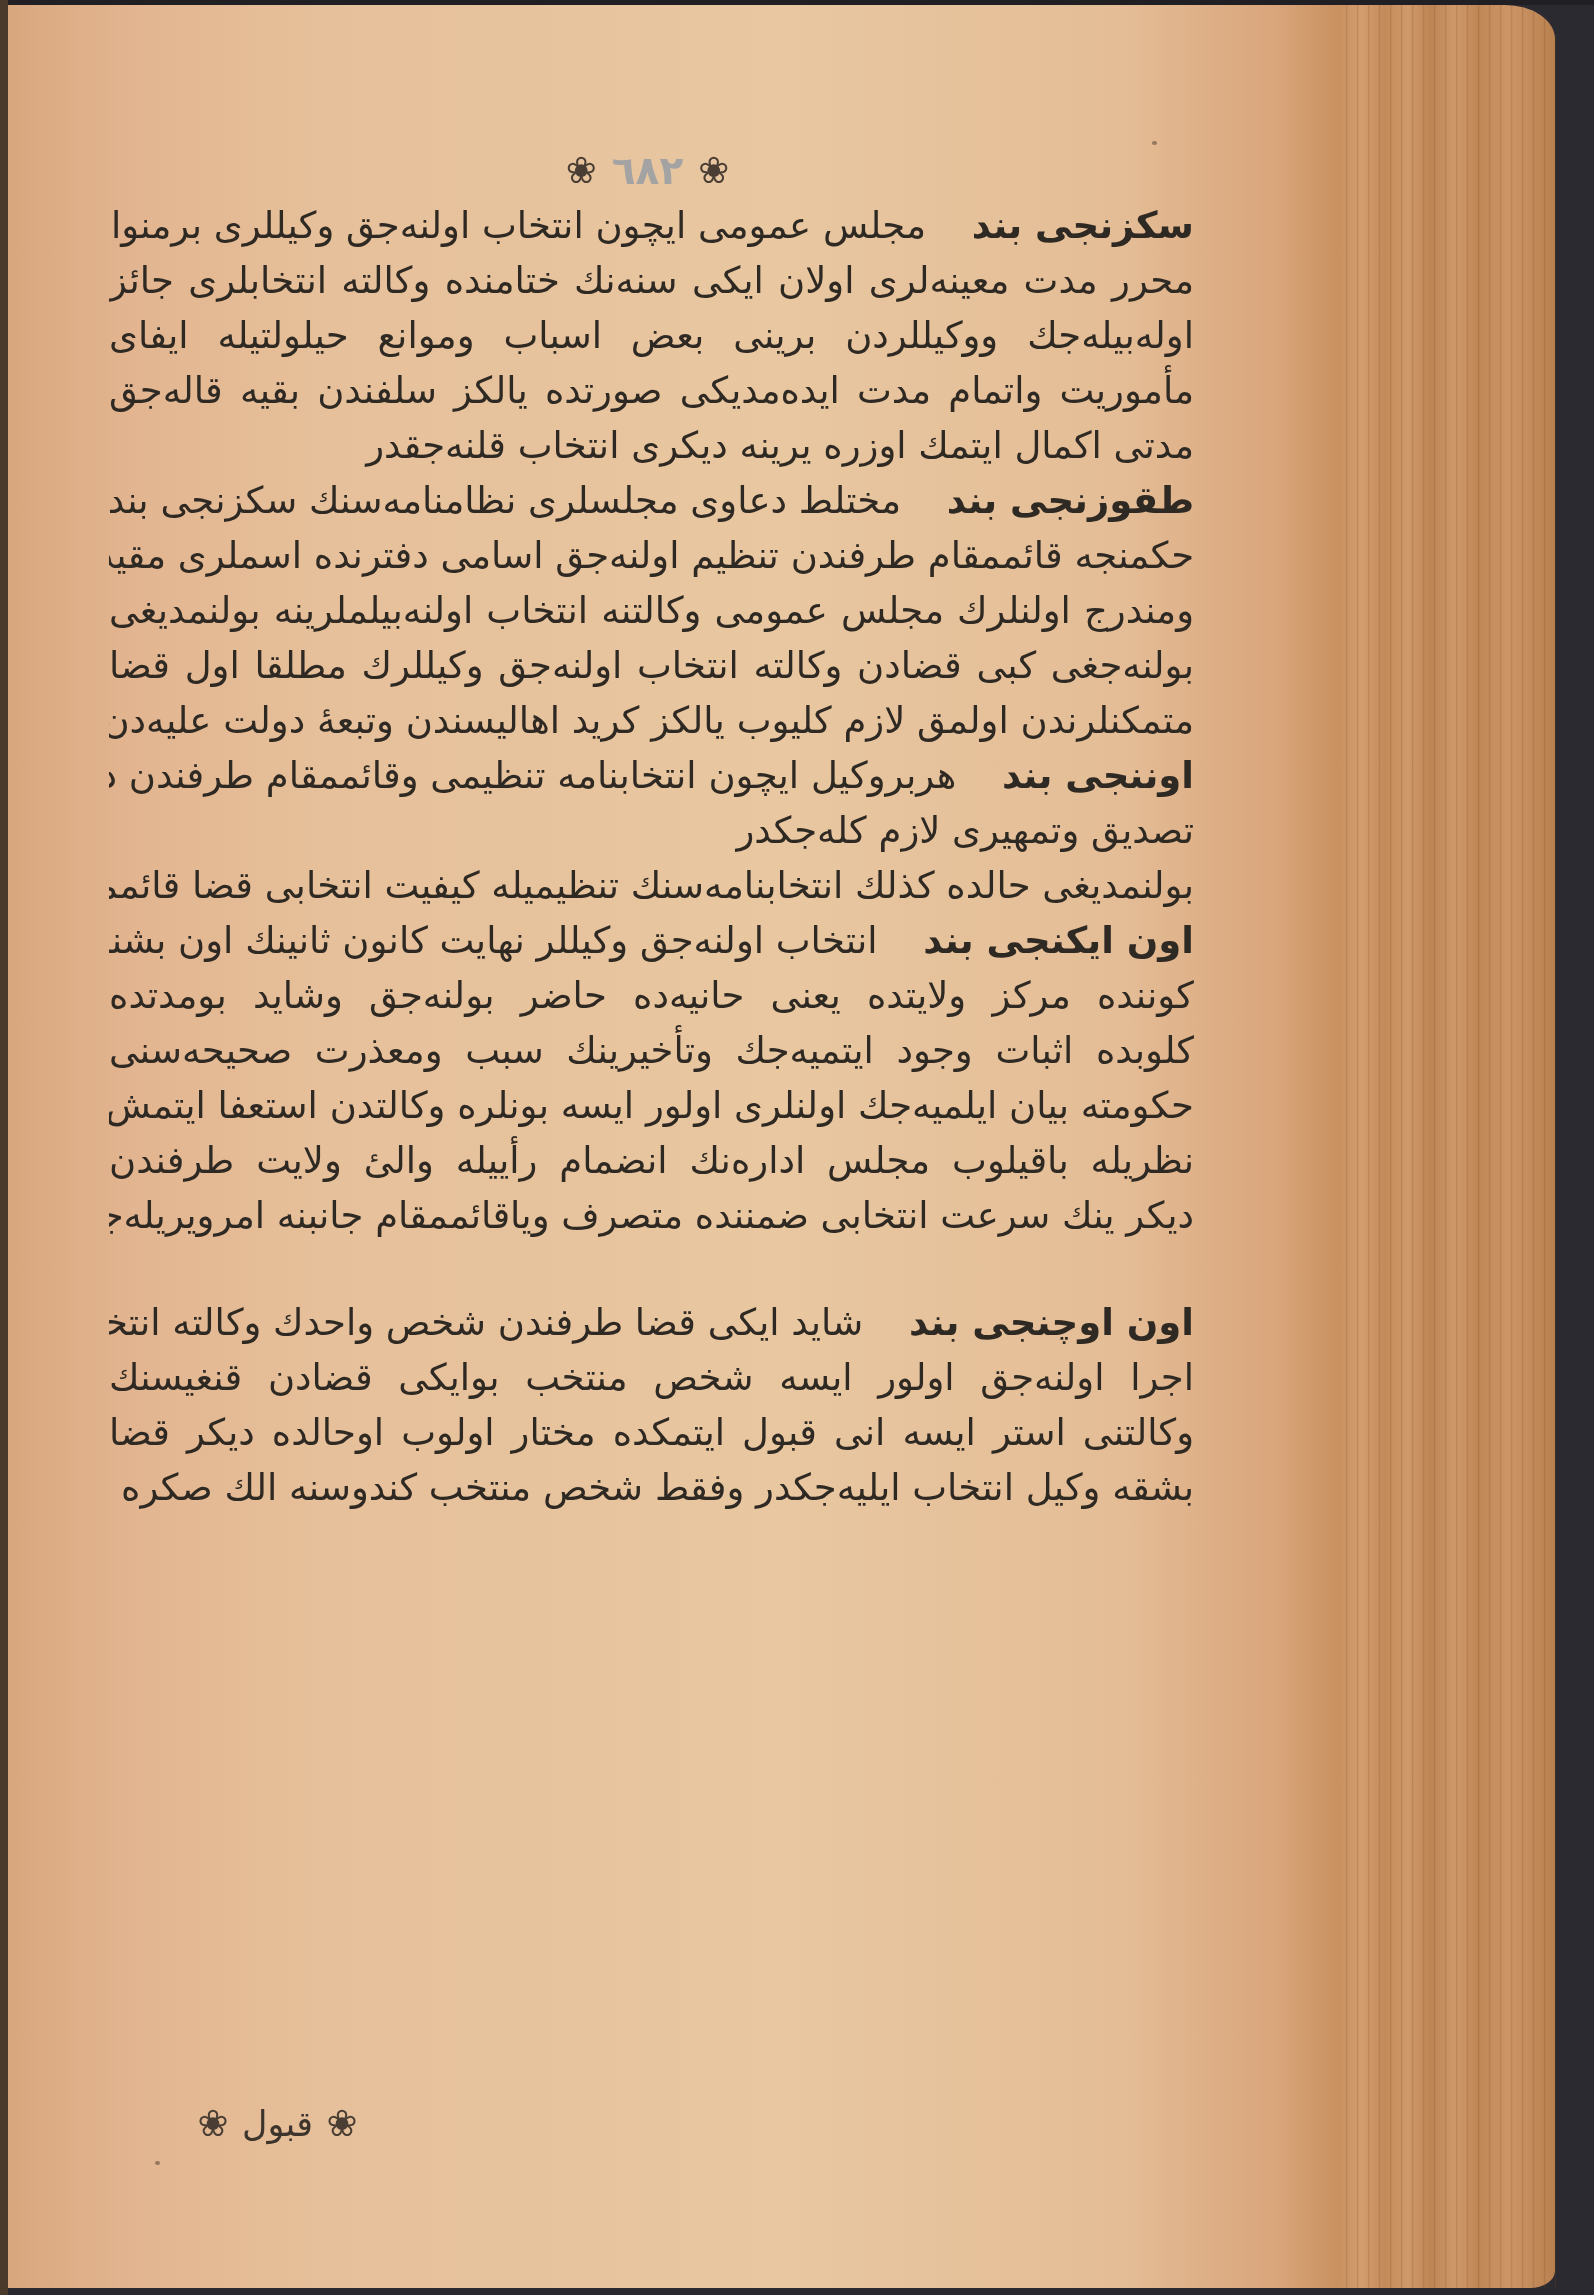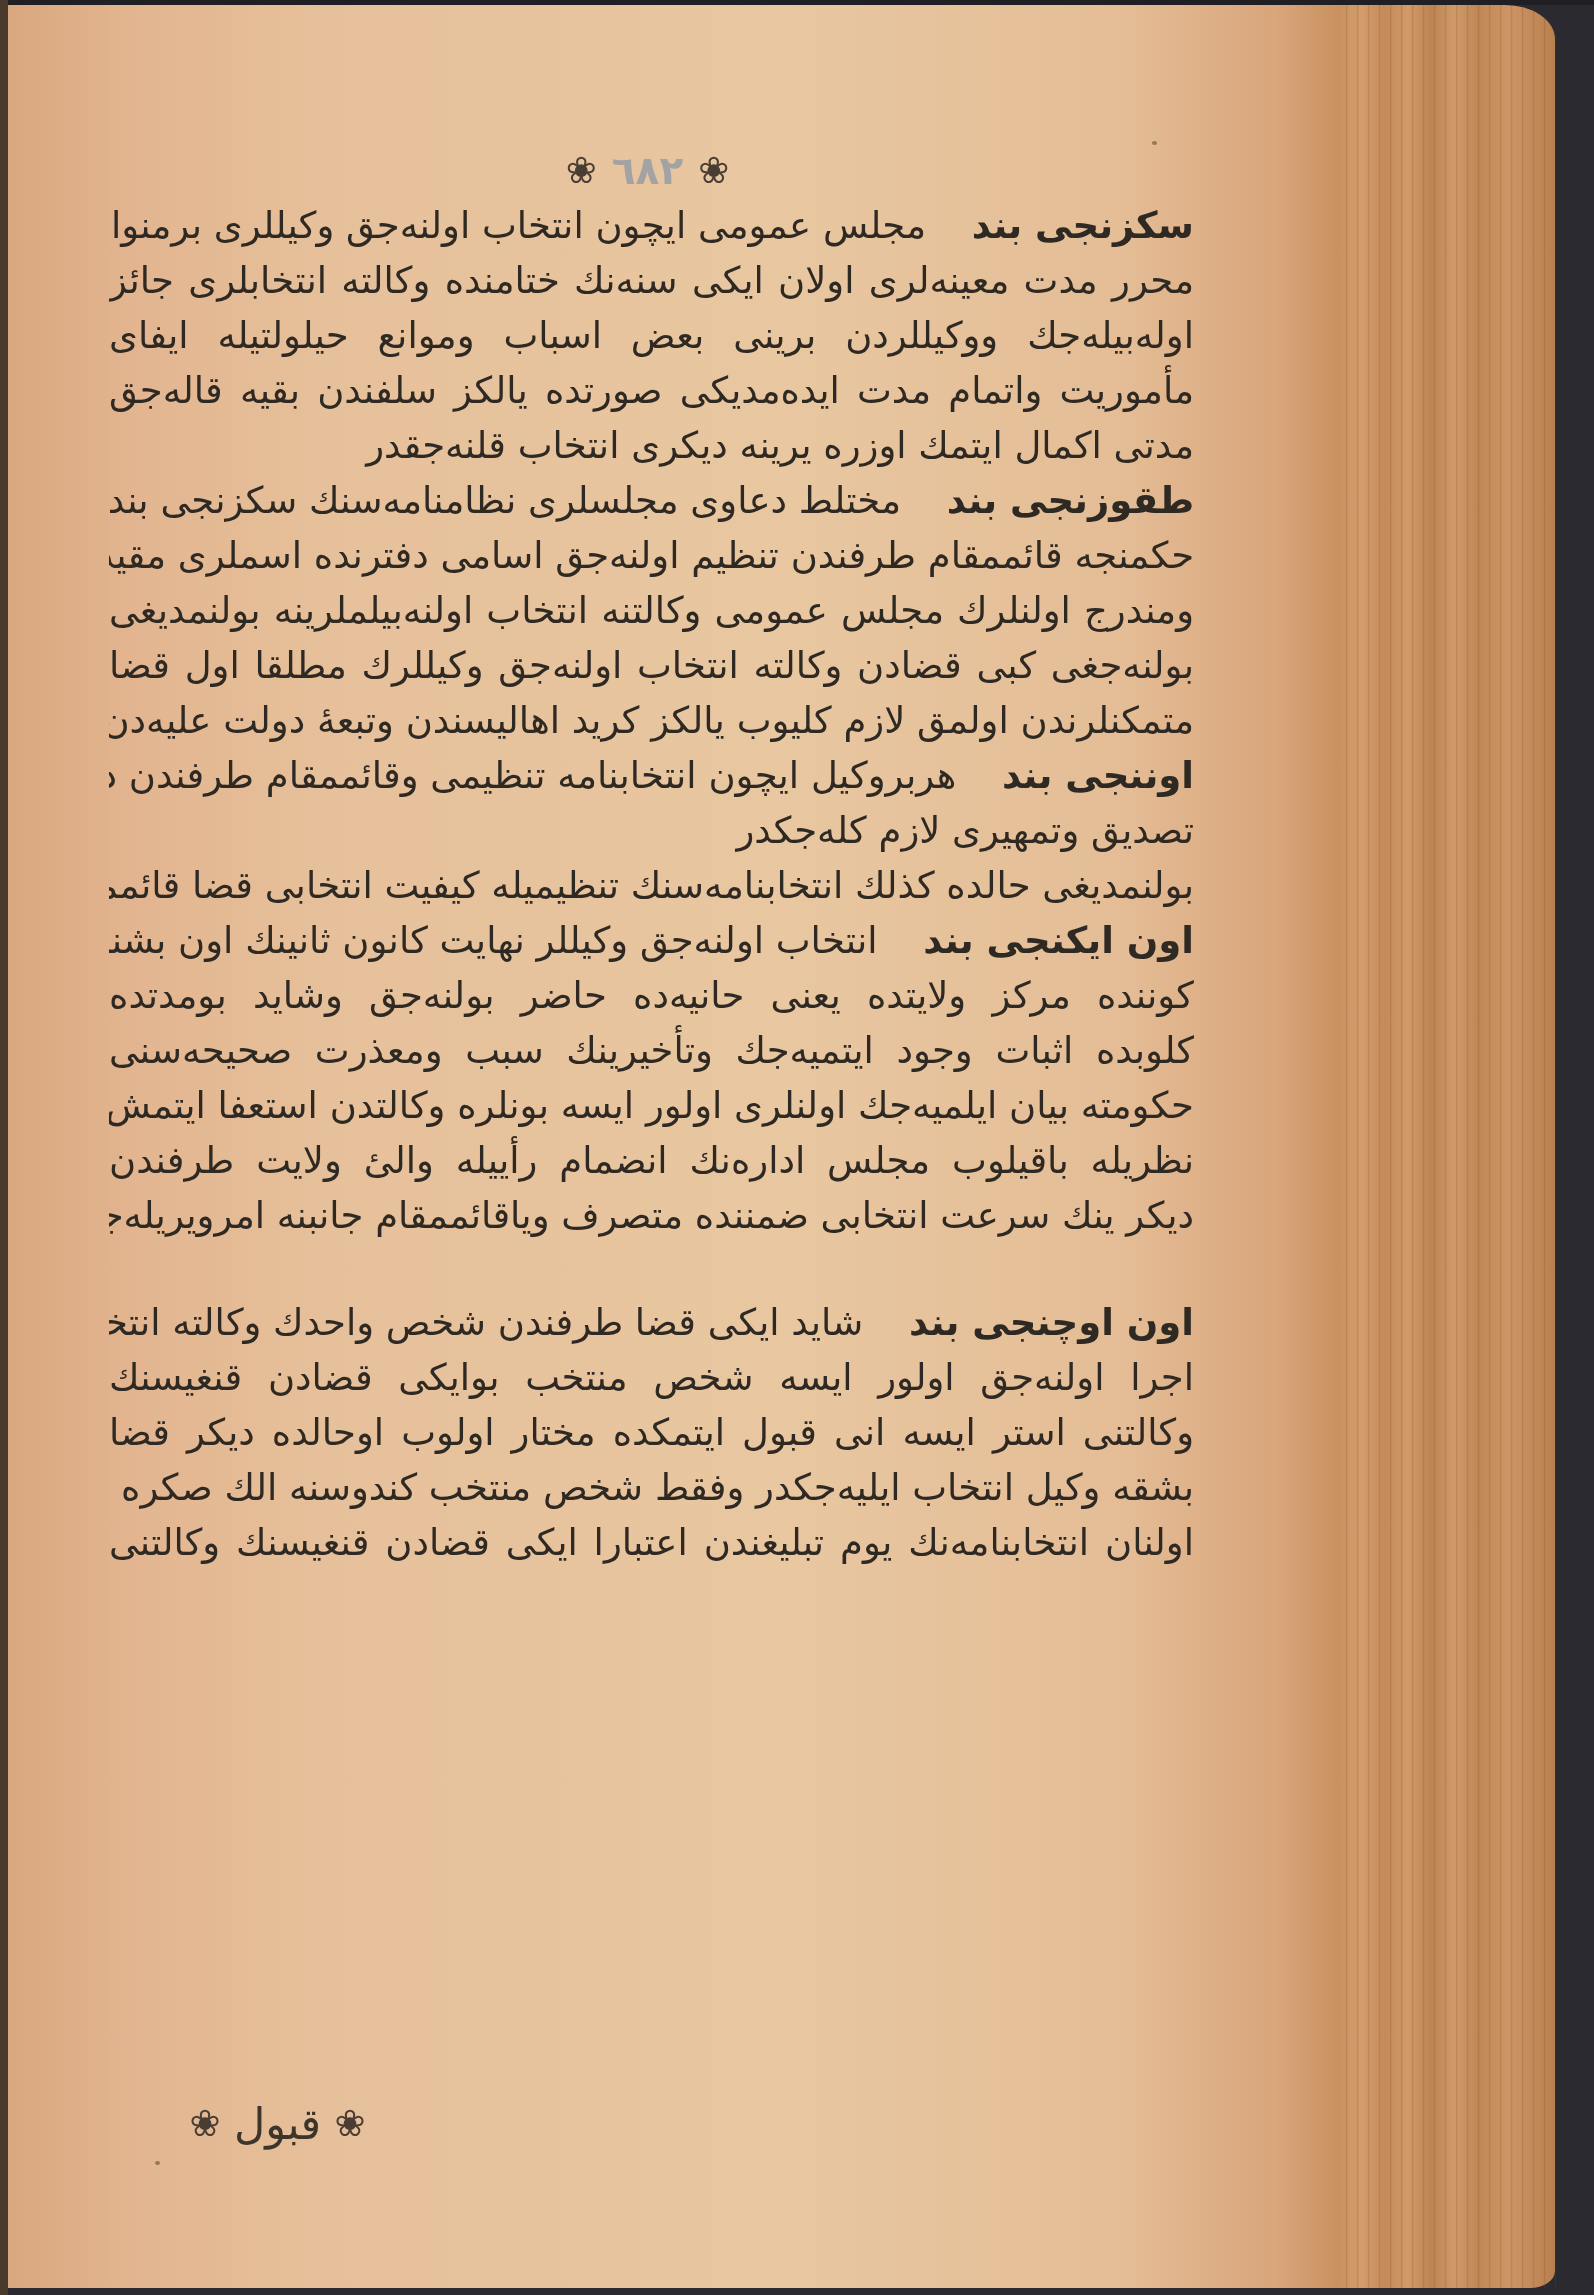--- a/index.html
+++ b/index.html
@@ -60,21 +60,21 @@
     .line.short { text-align-last: right; }
     .gap { height: 52px; }
     .article-label { font-weight: bold; margin-left: 34px; }
     .footer {
       position: absolute; left: 168px; top: 2094px; width: 219px; height: 59px;
       display: flex; align-items: center; justify-content: center; gap: 13.5px;
       color: #3d342c;
     }
     .catchword {
       font-family: "DejaVu Sans", sans-serif;
-      font-size: 43px; color: #3d342c; direction: rtl;
+      font-size: 35px; color: #3d342c; direction: rtl;
     }
     .stain {
       position: absolute; width: 5px; height: 4.2px; border-radius: 50%;
       background: rgba(70,55,40,0.5);
     }
   </style>
 </head>
 <body>
 
 <div class="frame-top"></div>
@@ -130,21 +130,20 @@
 
   <div class="gap"></div>
 
   <div class="line">
     <span class="article-label">اون اوچنجی بند</span>
     <span>شاید ایکی قضا طرفندن شخص واحدك وکالته انتخابی</span>
   </div>
   <div class="line">اجرا اولنه‌جق اولور ایسه شخص منتخب بوایکی قضادن قنغیسنك</div>
   <div class="line">وکالتنی استر ایسه انی قبول ایتمکده مختار اولوب اوحالده دیکر قضا</div>
   <div class="line">بشقه وکیل انتخاب ایلیه‌جکدر وفقط شخص منتخب کندوسنه الك صکره تبلیغ</div>
-  <div class="line">اولنان انتخابنامه‌نك یوم تبلیغندن اعتبارا ایکی قضادن قنغیسنك وکالتنی</div>
 </div>
 
 <div class="footer">
   <span class="ornament">❀</span>
   <span class="catchword">قبول</span>
   <span class="ornament">❀</span>
 </div>
 
 <div class="stain" style="left:1152px; top:141px;"></div>
 <div class="stain" style="left:155px; top:2161px;"></div>

